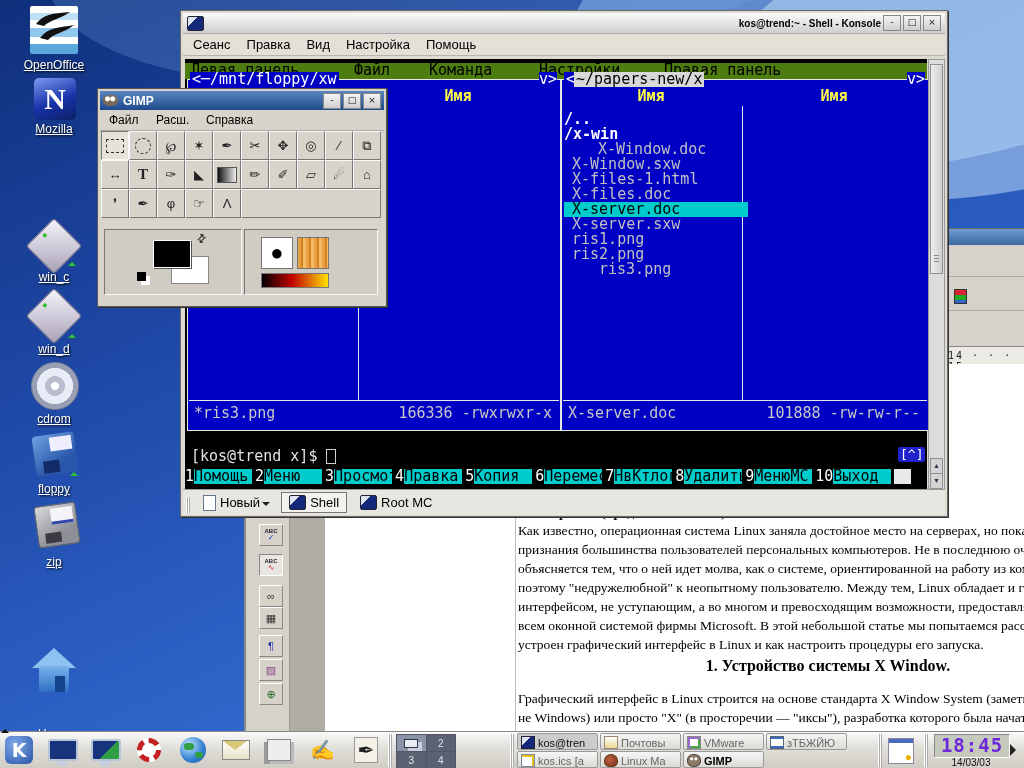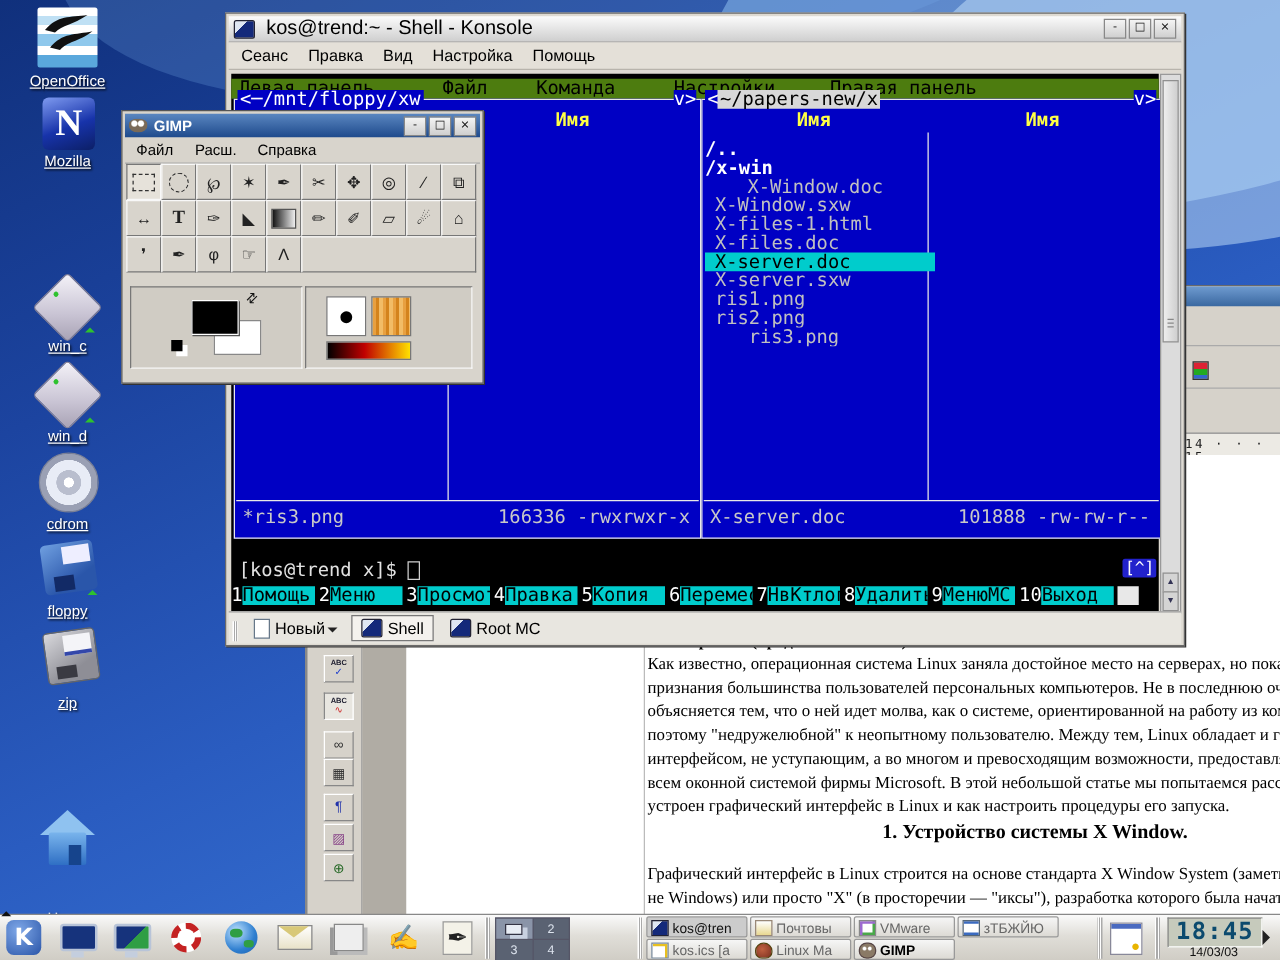--- a/index.html
+++ b/index.html
@@ -16,21 +16,21 @@
   .win{position:absolute;background:#d6d2ca;border:1px solid #6a6a6a;
     box-shadow:1px 1px 0 #333;}
   .tbtn{width:16px;height:14px;background:linear-gradient(#f4f4f4,#cfcfcf);
     border:1px solid #888;font-size:9px;line-height:12px;text-align:center;color:#111;
     margin-left:2px;font-family:"DejaVu Sans",sans-serif;}
   
   #konsole{left:180px;top:10px;width:766px;height:505px;z-index:3;background:#dedad2;}
   .ktitle{position:absolute;left:2px;top:2px;right:2px;height:20px;
     background:linear-gradient(#fbfbfb,#cfcfcf);display:flex;align-items:center;padding:0 4px;
     border-bottom:1px solid #aaa;}
-  .ktitle .txt{font-weight:normal;font-size:16px;color:#000;margin-left:5px;flex:1;}
+  .ktitle .txt{font-weight:bold;font-size:10px;color:#000;margin-left:5px;flex:1;text-align:right;}
   .kmenu{position:absolute;left:2px;top:23px;right:2px;height:21px;background:#e4e0d8;
     display:flex;align-items:center;gap:16px;padding:0 10px;font-size:13px;color:#000;
     border-bottom:1px solid #b8b4ac;}
   .term{position:absolute;left:4px;top:48px;width:742px;height:430px;background:#000;
     font-family:"DejaVu Sans Mono","Liberation Mono",monospace;font-size:15px;line-height:15px;color:#c8c8c8;}
   .mcbar{position:absolute;left:0;top:4px;width:742px;height:16px;background:#4d7c0f;color:#000;}
   .mcbar span{position:absolute;top:0;}
   .mcpanel{position:absolute;background:#0000c4;border:1px solid #e8e8e8;}
   .ptitle{position:absolute;top:-8px;background:#0000c4;color:#fff;padding:0 2px;white-space:nowrap;}
   .ptitle.hi{background:#d8d8d8;color:#000;}
@@ -146,21 +146,21 @@
   .i-doc{background:#fff;border:1px solid #567;box-shadow:inset 0 -2px 0 #3a6ac0,inset 0 2px 0 #3a6ac0;}
   .i-org{background:#fff;border:1px solid #789;box-shadow:inset -2px 2px 0 #e8c020;}
   .i-linux{background:radial-gradient(circle at 40% 40%,#c06040,#7a3020);border-radius:50% 50% 40% 40%;border:1px solid #541;}
   .i-gimp{background:radial-gradient(circle at 30% 35%,#fff 0 1px,transparent 2px),radial-gradient(circle at 65% 35%,#fff 0 1px,transparent 2px),#8a7a66;border-radius:45%;border:1px solid #544;}
   .handle{position:absolute;top:2px;bottom:2px;width:4px;background:repeating-linear-gradient(90deg,#fff 0 1px,#aaa 1px 2px);}
   .tray{position:absolute;left:888px;top:6px;width:24px;height:24px;background:#fff;border:1px solid #889;
     box-shadow:inset 0 4px 0 #4a6ac0;position:absolute;}
   .tray b{position:absolute;right:1px;bottom:0;color:#e8b400;font-size:12px;line-height:12px;}
   .clock{position:absolute;left:934px;top:2px;width:74px;height:22px;background:#c6cabc;border:1px solid;border-color:#888 #fff #fff #888;
     font-family:"DejaVu Sans Mono",monospace;font-weight:bold;font-size:19px;line-height:21px;letter-spacing:1px;
-    text-align:center;color:#0c4a6e;}
+    text-align:center;color:#6d28d9;}
   .date{position:absolute;left:934px;top:25px;width:74px;text-align:center;font-size:10px;color:#111;}
   .hidearrow{position:absolute;right:2px;top:12px;width:0;height:0;border:6px solid transparent;border-left-color:#222;}
   .minitri{position:absolute;width:0;height:0;border:4px solid transparent;border-bottom-color:#111;}
 </style>
 </head>
 <body>
 
 <div id="screen">
 
   <div class="wave" style="left:560px;top:-180px;width:760px;height:340px;background:rgba(150,195,240,0.55);transform:rotate(-12deg);"></div>

